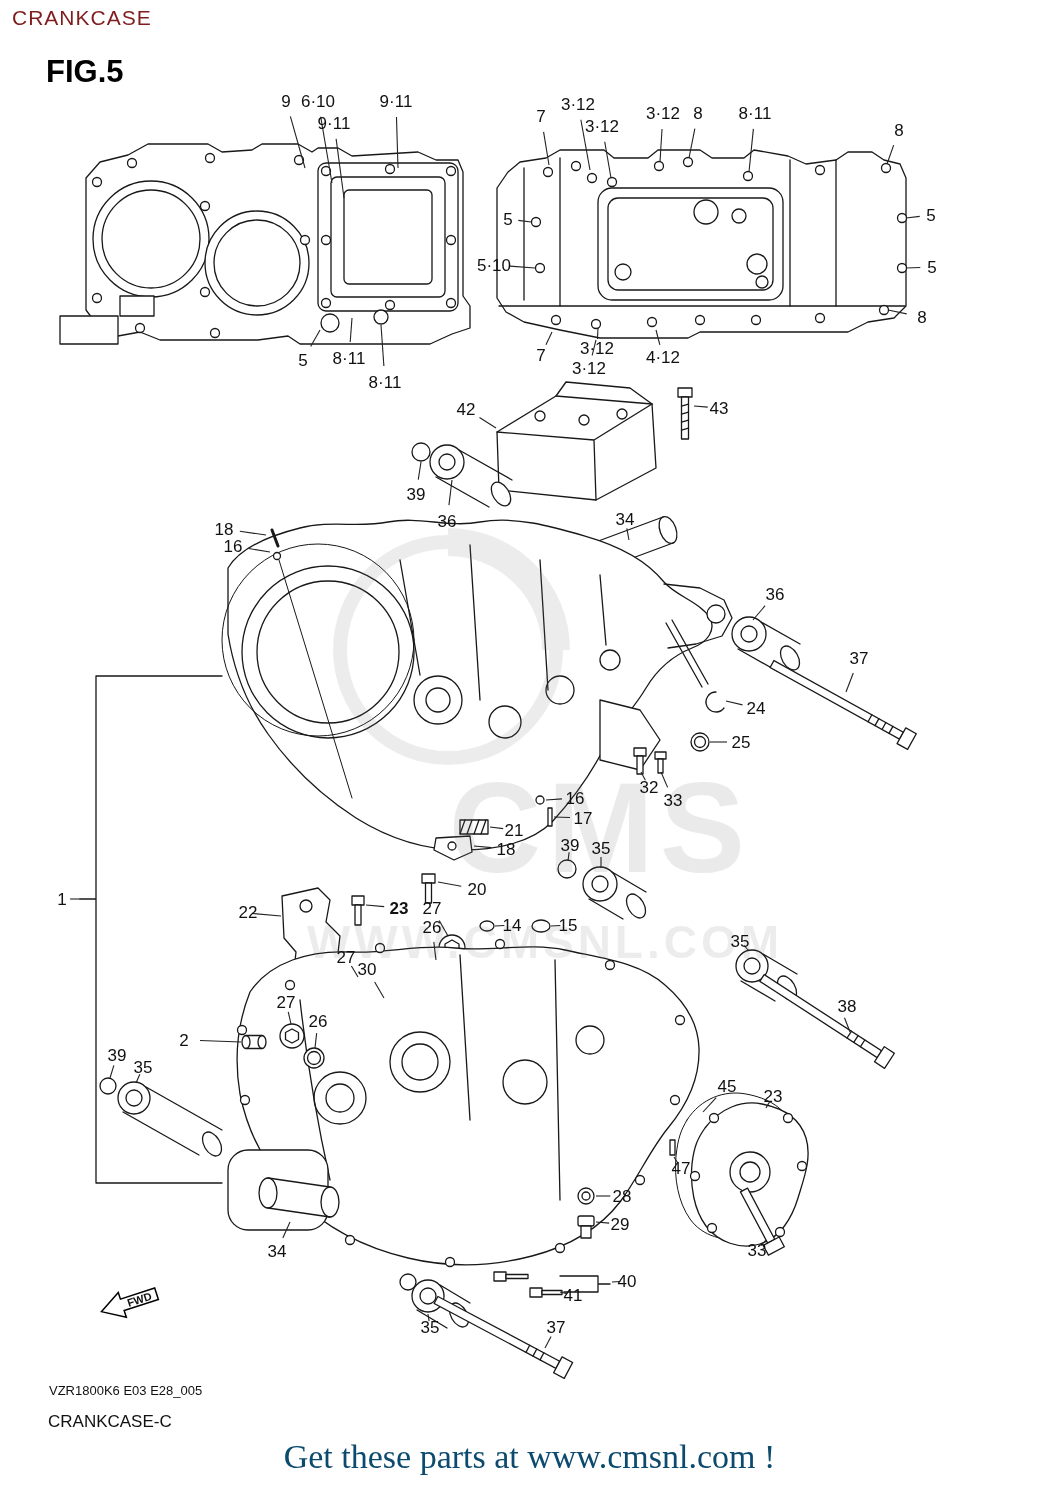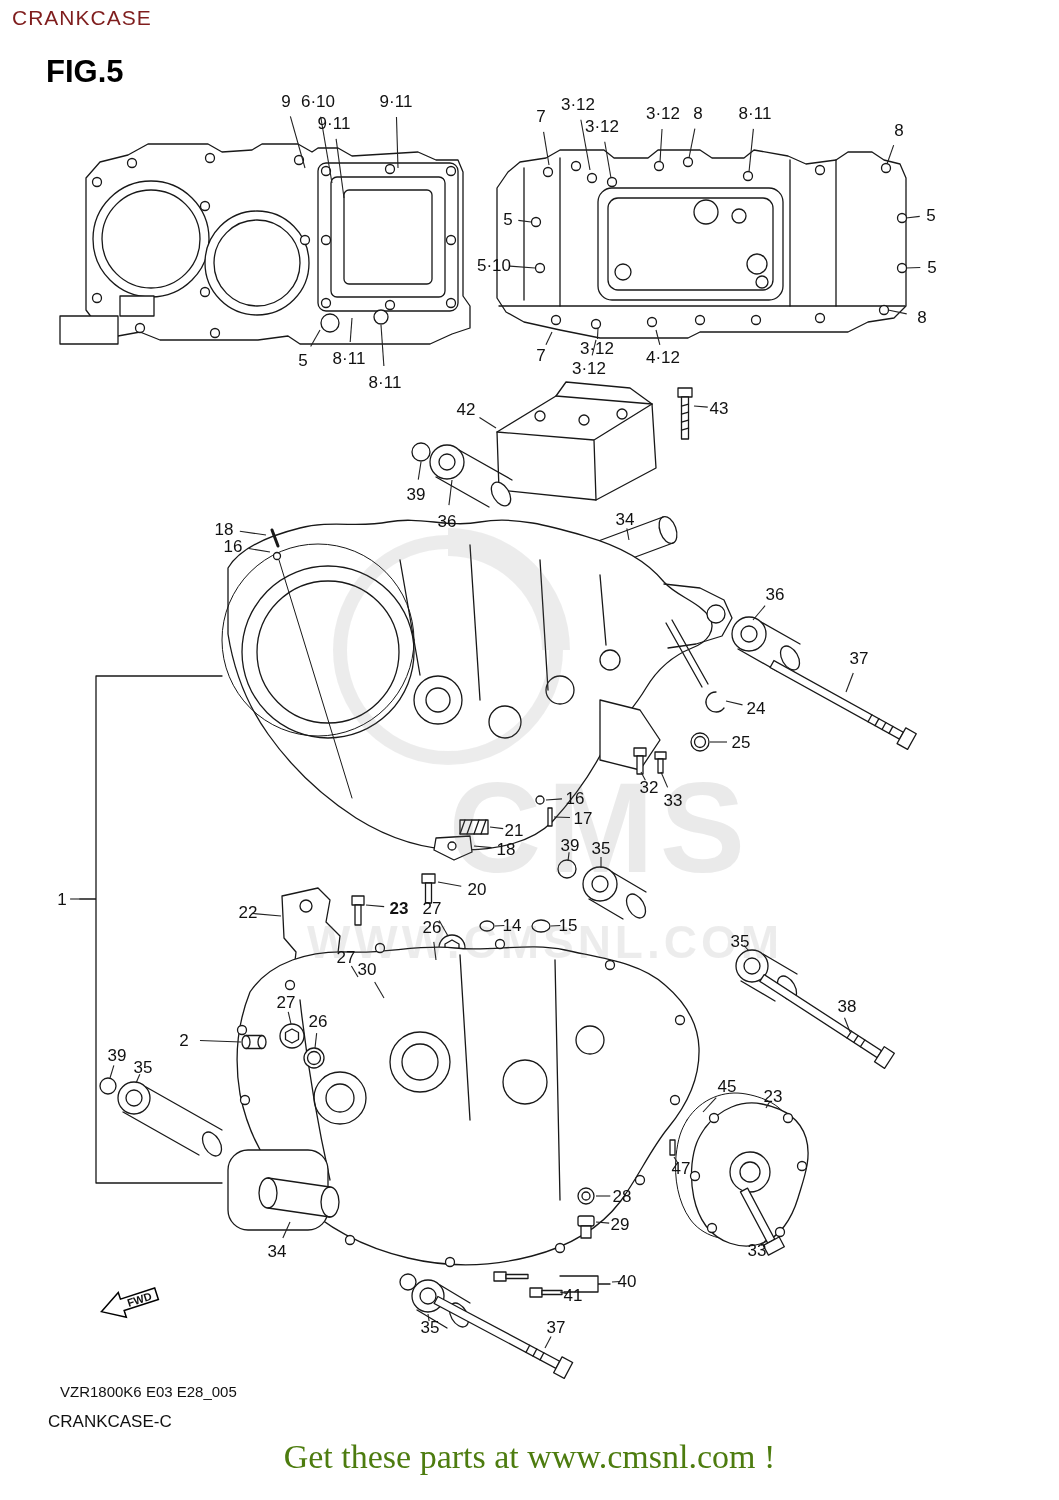--- a/index.html
+++ b/index.html
@@ -7,24 +7,24 @@
   body{font-family:"Liberation Sans","DejaVu Sans",sans-serif;color:#111}
   .page{position:relative;width:1059px;height:1500px;background:#fff;overflow:hidden}
   .page-title{position:absolute;left:12px;top:6px;font-size:21px;color:#7f1d1d;letter-spacing:1px}
   .fig-label{position:absolute;left:46px;top:54px;font-size:31px;font-weight:bold;color:#000}
   #art,#leader-svg{position:absolute;left:0;top:0;width:1059px;height:1500px}
   #art{z-index:1}
   #leader-svg{z-index:2;pointer-events:none}
   #leader-svg line{stroke:#222;stroke-width:1.1}
   #callout-layer{position:absolute;inset:0;z-index:3}
   .callout{position:absolute;transform:translate(-50%,-50%);font-size:17px;color:#111;white-space:nowrap;line-height:1}
-  .footer-code{position:absolute;left:60px;top:1383px;font-size:15px;z-index:3}
+  .footer-code{position:absolute;left:49px;top:1383px;font-size:13px;z-index:3}
   .footer-variant{position:absolute;left:48px;top:1412px;font-size:17px;z-index:3}
   .promo{position:absolute;left:0;right:0;top:1438px;text-align:center;z-index:3;
-         font-family:"Liberation Serif","DejaVu Serif",serif;font-size:34px;color:#4d7c0f;cursor:pointer}
+         font-family:"Liberation Serif","DejaVu Serif",serif;font-size:34px;color:#0c4a6e;cursor:pointer}
   svg text{font-family:"Liberation Sans","DejaVu Sans",sans-serif}
 </style>
 </head>
 <body>
 
 <div class="page">
 
   <div class="page-title">CRANKCASE</div>
   <div class="fig-label">FIG.5</div>
 

